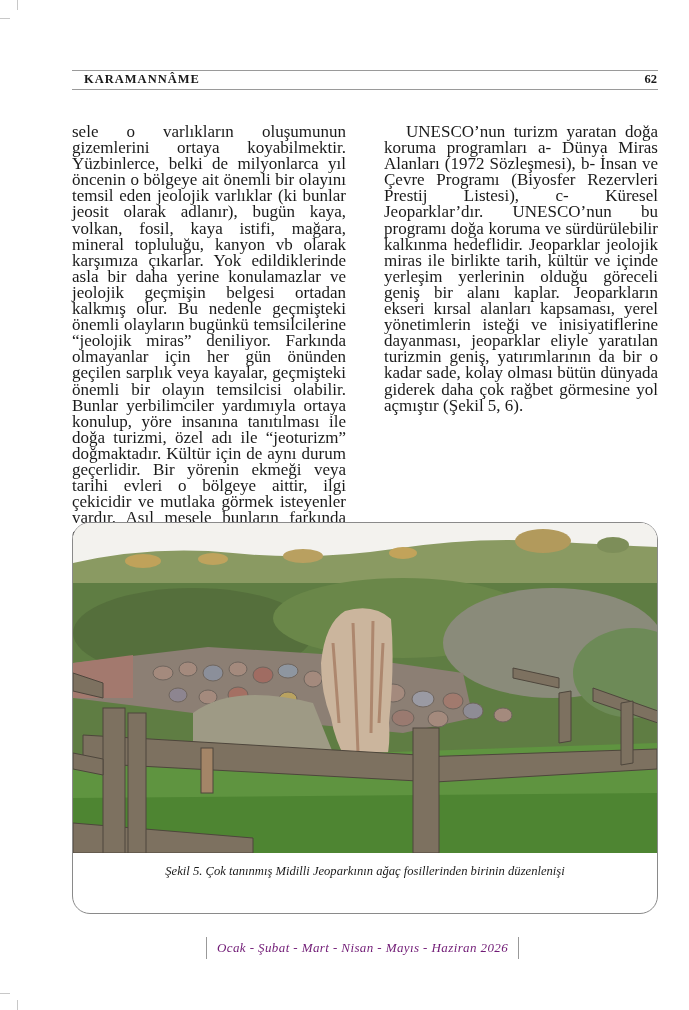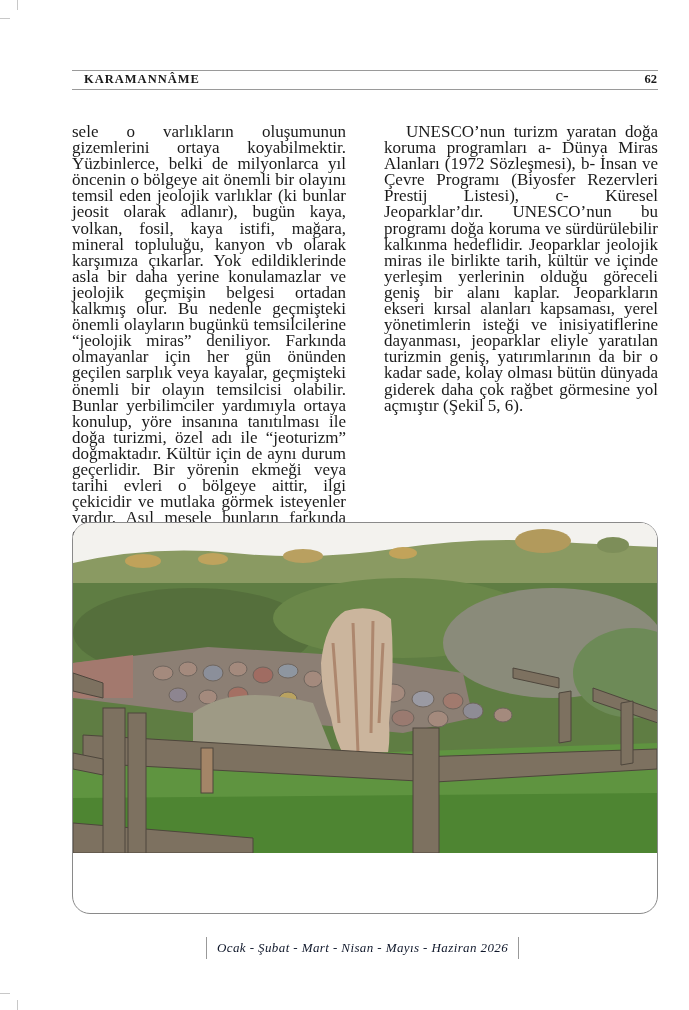--- a/index.html
+++ b/index.html
@@ -21,21 +21,21 @@
 
   .figure { position: absolute; left: 72px; top: 522px; width: 584px; height: 390px;
             border: 1px solid #8a8a8a; border-radius: 18px; overflow: hidden; background: #fff; }
   .photo { position: absolute; left: 0; top: 0; width: 584px; height: 330px; overflow: hidden;
            background: linear-gradient(180deg, #f4f3ef 0%, #eceae4 10%, #b9b38a 14%, #7c9062 20%, #5f7a45 35%, #6b8a4a 60%, #4f7a34 100%); }
   .caption { position: absolute; left: 0; top: 340px; width: 584px; text-align: center; font-size: 12.6px; line-height: 16px; }
   .caption .title { font-style: italic; }
 
   .footer { position: absolute; left: 206px; top: 937px; height: 22px; padding: 0 10px;
             border-left: 1px solid #999; border-right: 1px solid #999;
-            font-style: italic; font-size: 13px; line-height: 22px; letter-spacing: 0.4px; color: #0f172a; }
+            font-style: italic; font-size: 13px; line-height: 22px; letter-spacing: 0.4px; color: #701a75; }
 </style>
 </head>
 <body>
 
 <div class="crop" style="left:17px;top:0;width:1px;height:10px;"></div>
 <div class="crop" style="left:0;top:18px;width:10px;height:1px;"></div>
 <div class="crop" style="left:0;top:993px;width:10px;height:1px;"></div>
 <div class="crop" style="left:17px;top:1000px;width:1px;height:10px;"></div>
 
 <div class="header-rule" style="top:70px;"></div>
@@ -115,16 +115,17 @@
         <path d="M486 170 L498 168 L498 218 L486 220 Z"></path>
         <path d="M520 165 L585 188 L585 200 L520 178 Z"></path>
         <path d="M548 180 L560 178 L560 240 L548 242 Z"></path>
         <path d="M440 145 L486 155 L486 165 L440 155 Z"></path>
         <path d="M0 150 L30 160 L30 175 L0 168 Z"></path>
         <path d="M0 230 L30 236 L30 252 L0 246 Z"></path>
       </g>
     </svg>
   </div>
   <div class="caption">
+    <div class="title">Şekil 5. Çok tanınmış Midilli Jeoparkının ağaç fosillerinden birinin düzenlenişi</div>
   </div>
 </div>
 
 <div class="footer">Ocak - Şubat - Mart - Nisan - Mayıs - Haziran 2026</div>
 
 </body></html>

